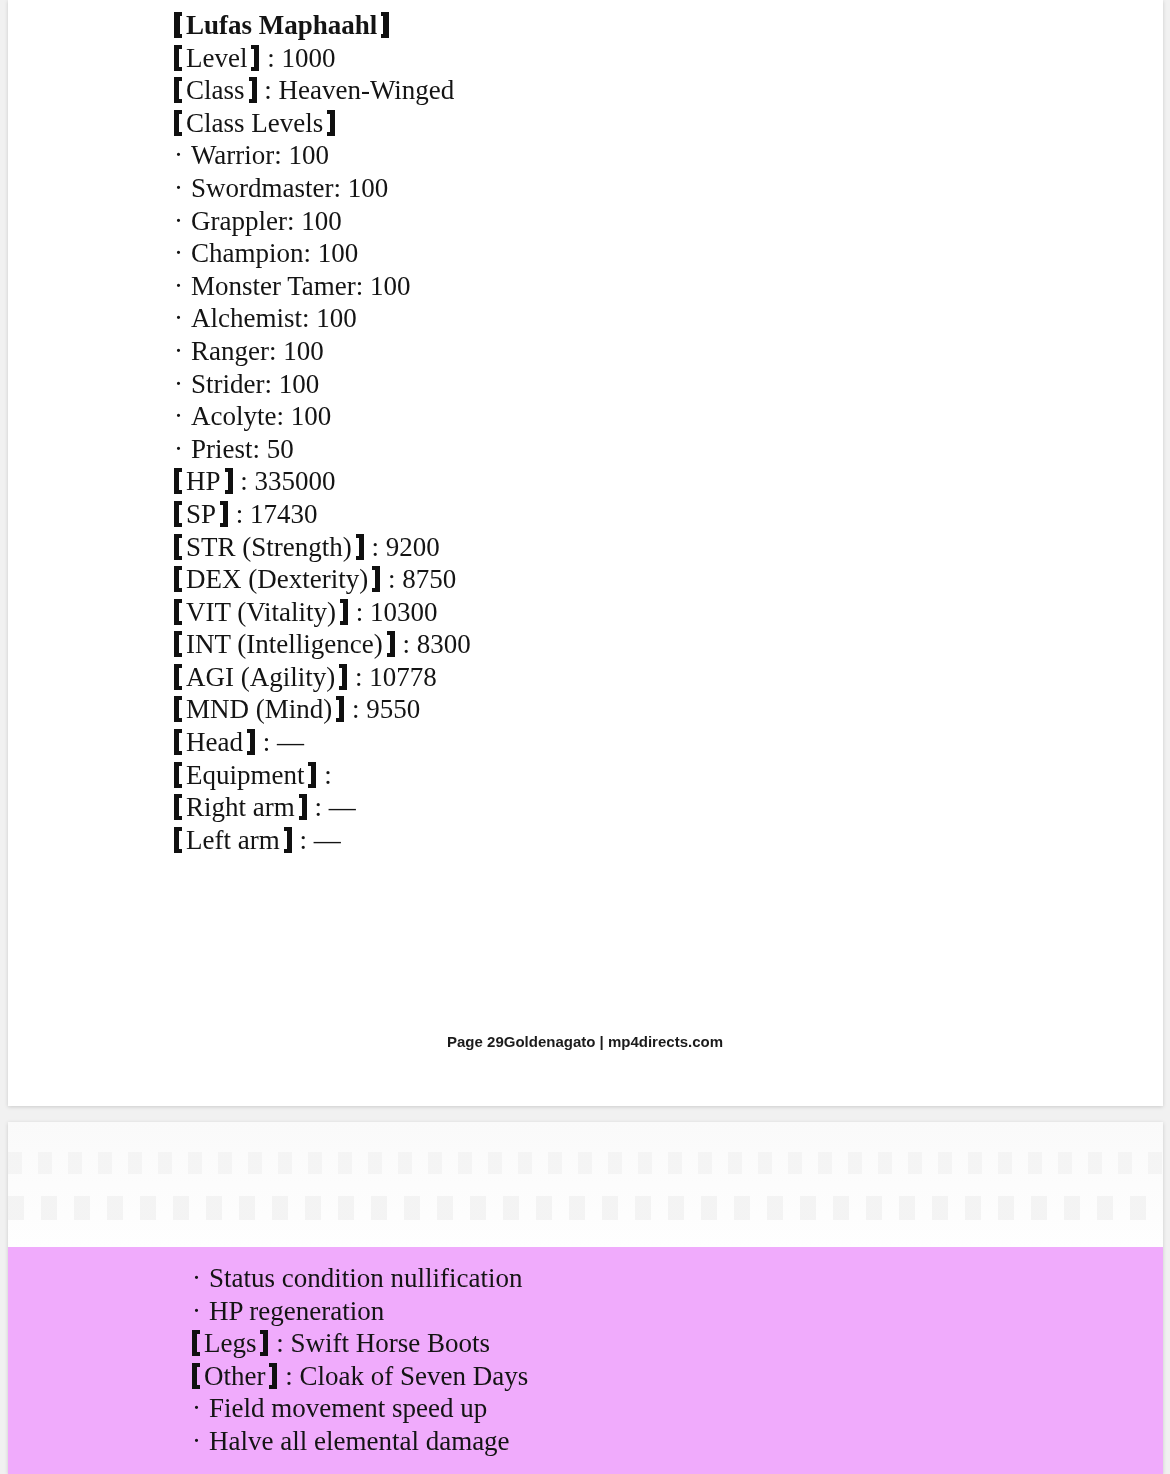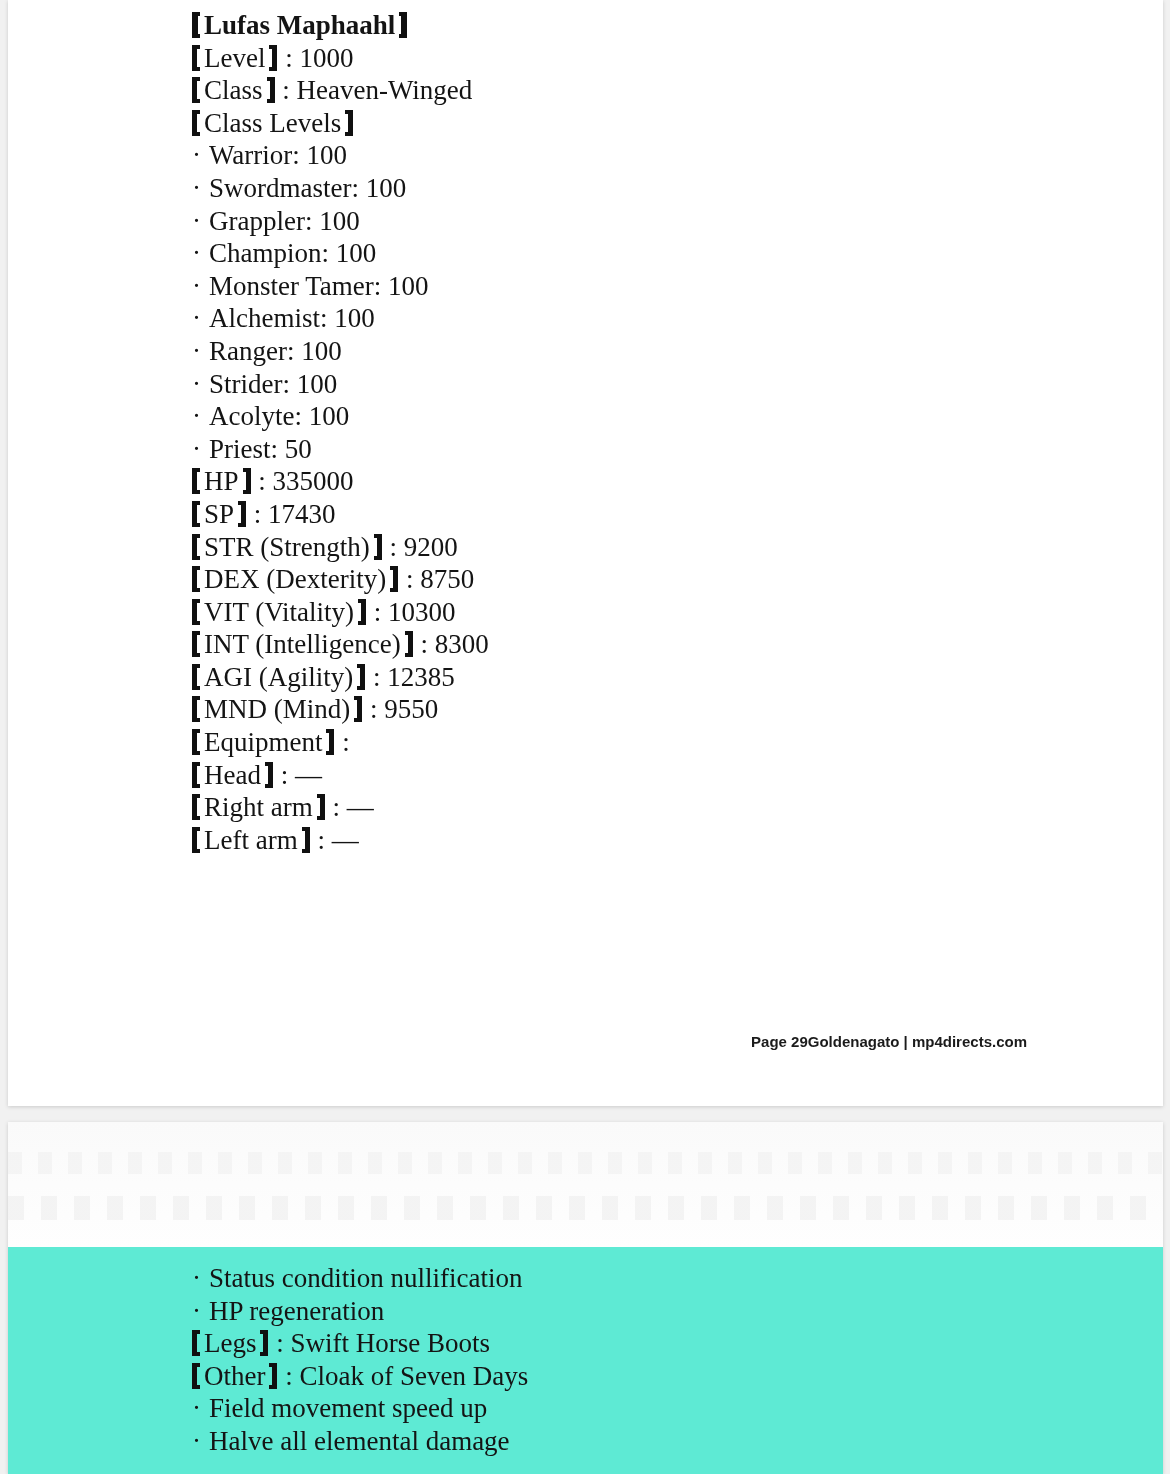--- a/index.html
+++ b/index.html
@@ -10,24 +10,24 @@
     font-family: "Liberation Serif", "DejaVu Serif", serif;
   }
   .page {
     position: relative;
     width: 1155px;
     margin-left: 8px;
     background: #ffffff;
     box-shadow: 0 1px 4px rgba(0,0,0,0.16);
   }
   .page1 { height: 1106px; }
-  .page2 { height: 352px; margin-top: 16px; background: #5eead4; }
+  .page2 { height: 352px; margin-top: 16px; background: #f0abfc; }
 
   .content {
-    position: absolute; top: 9px; left: 184px; right: 24px;
+    position: absolute; top: 9px; left: 166px; right: 24px;
     font-size: 27px; line-height: 32.6px; color: #141414;
   }
   .content2 {
     position: absolute; top: 140px; left: 184px; right: 24px;
     font-size: 27px; line-height: 32.6px; color: #141414;
   }
   .line { white-space: nowrap; }
   .line.bold { font-weight: bold; }
 
   .bullet { display: inline-block; width: 17px; }
@@ -40,21 +40,21 @@
     border: 0 solid #101010;
     vertical-align: -4px;
   }
   .lb { border-left-width: 5px; border-top-width: 4px; border-bottom-width: 4px; margin-right: 4px; }
   .rb { border-right-width: 5px; border-top-width: 4px; border-bottom-width: 4px; margin-left: 4px; margin-right: 1px; }
   .line.bold .lb { border-left-width: 6px; }
   .line.bold .rb { border-right-width: 6px; }
 
   .footer {
     position: absolute; top: 1033px; left: 135px; right: 136px;
-    display: flex; justify-content: flex-end; align-items: center;
+    display: flex; justify-content: center; align-items: center;
     font-family: "Liberation Sans", "DejaVu Sans", sans-serif;
     font-size: 15px; font-weight: bold; color: #1b1b1b;
   }
 
   
   .ghost {
     position: absolute; top: 0; left: 0; right: 0; height: 125px;
     background:
       repeating-linear-gradient(90deg, rgba(243,243,243,0.85) 0 14px, rgba(255,255,255,0) 14px 30px) 0 30px / 100% 22px no-repeat,
       repeating-linear-gradient(90deg, rgba(242,242,242,0.85) 0 16px, rgba(255,255,255,0) 16px 33px) 0 74px / 100% 24px no-repeat,
@@ -81,24 +81,24 @@
         <div class="line"><span class="bullet">·</span><span>Ranger: 100</span></div>
         <div class="line"><span class="bullet">·</span><span>Strider: 100</span></div>
         <div class="line"><span class="bullet">·</span><span>Acolyte: 100</span></div>
         <div class="line"><span class="bullet">·</span><span>Priest: 50</span></div>
         <div class="line"><span class="lb"></span><span>HP</span><span class="rb"></span><span> : 335000</span></div>
         <div class="line"><span class="lb"></span><span>SP</span><span class="rb"></span><span> : 17430</span></div>
         <div class="line"><span class="lb"></span><span>STR (Strength)</span><span class="rb"></span><span> : 9200</span></div>
         <div class="line"><span class="lb"></span><span>DEX (Dexterity)</span><span class="rb"></span><span> : 8750</span></div>
         <div class="line"><span class="lb"></span><span>VIT (Vitality)</span><span class="rb"></span><span> : 10300</span></div>
         <div class="line"><span class="lb"></span><span>INT (Intelligence)</span><span class="rb"></span><span> : 8300</span></div>
-        <div class="line"><span class="lb"></span><span>AGI (Agility)</span><span class="rb"></span><span> : 12385</span></div>
+        <div class="line"><span class="lb"></span><span>AGI (Agility)</span><span class="rb"></span><span> : 10778</span></div>
         <div class="line"><span class="lb"></span><span>MND (Mind)</span><span class="rb"></span><span> : 9550</span></div>
+        <div class="line"><span class="lb"></span><span>Head</span><span class="rb"></span><span> : —</span></div>
         <div class="line"><span class="lb"></span><span>Equipment</span><span class="rb"></span><span> :</span></div>
-        <div class="line"><span class="lb"></span><span>Head</span><span class="rb"></span><span> : —</span></div>
         <div class="line"><span class="lb"></span><span>Right arm</span><span class="rb"></span><span> : —</span></div>
         <div class="line"><span class="lb"></span><span>Left arm</span><span class="rb"></span><span> : —</span></div>
       </div>
     <div class="footer">
       <span>Page 29</span>
       <span>Goldenagato | mp4directs.com</span>
     </div>
   </div>
 
   <div class="page page2">

